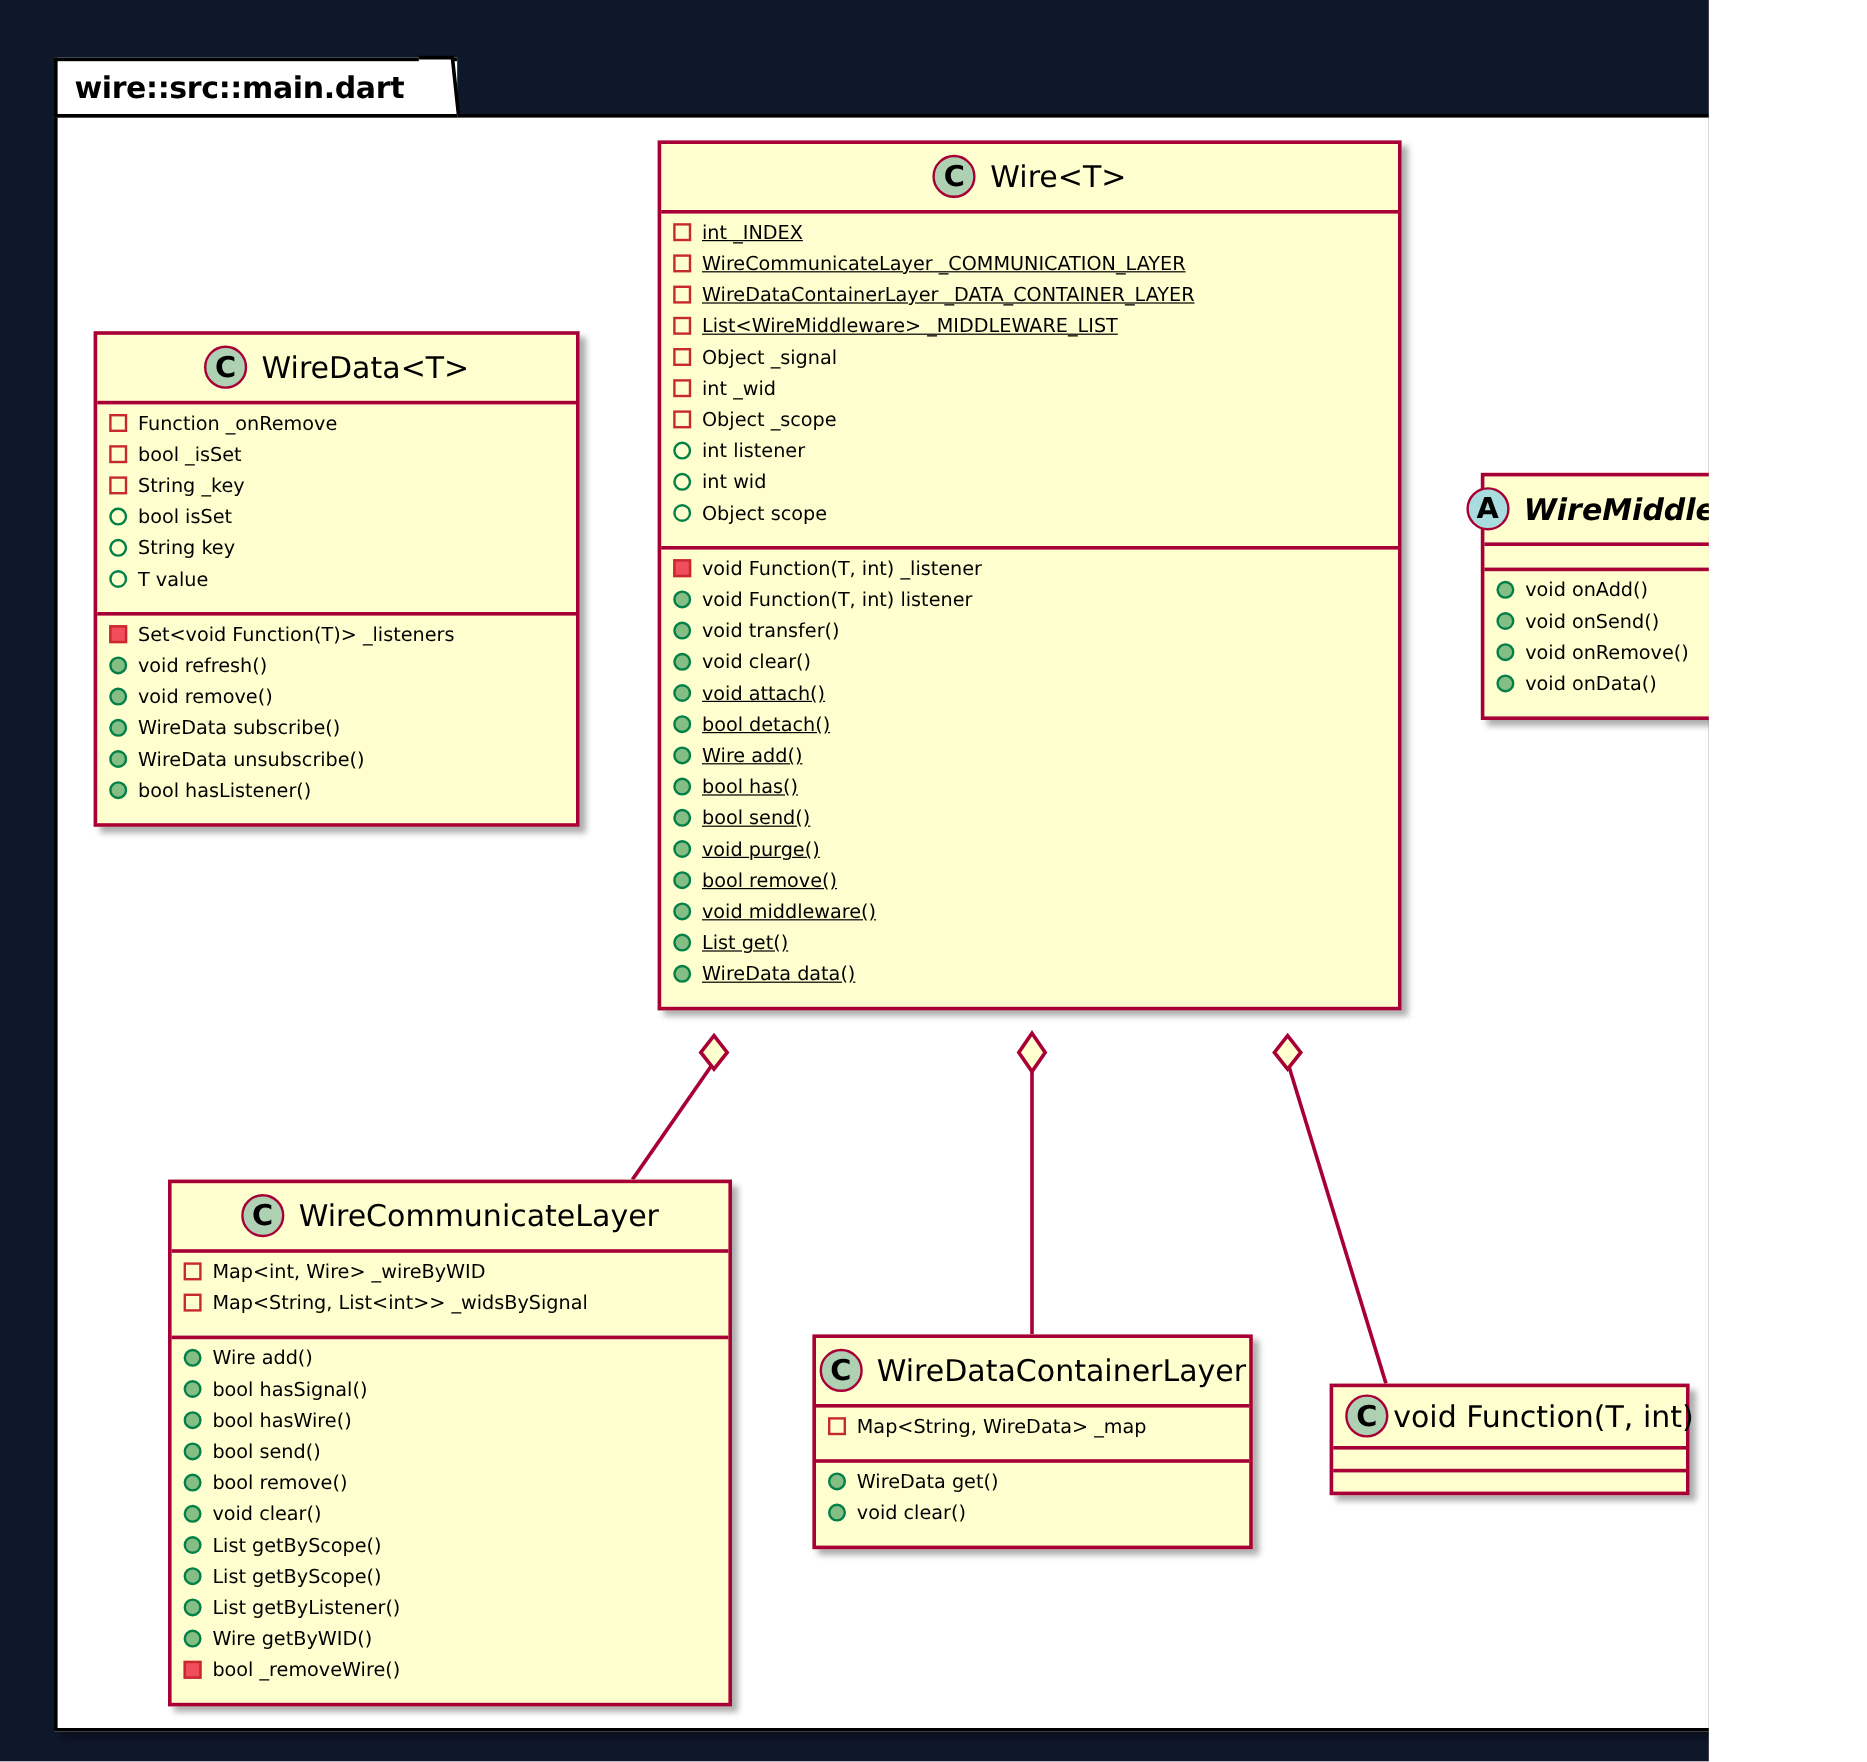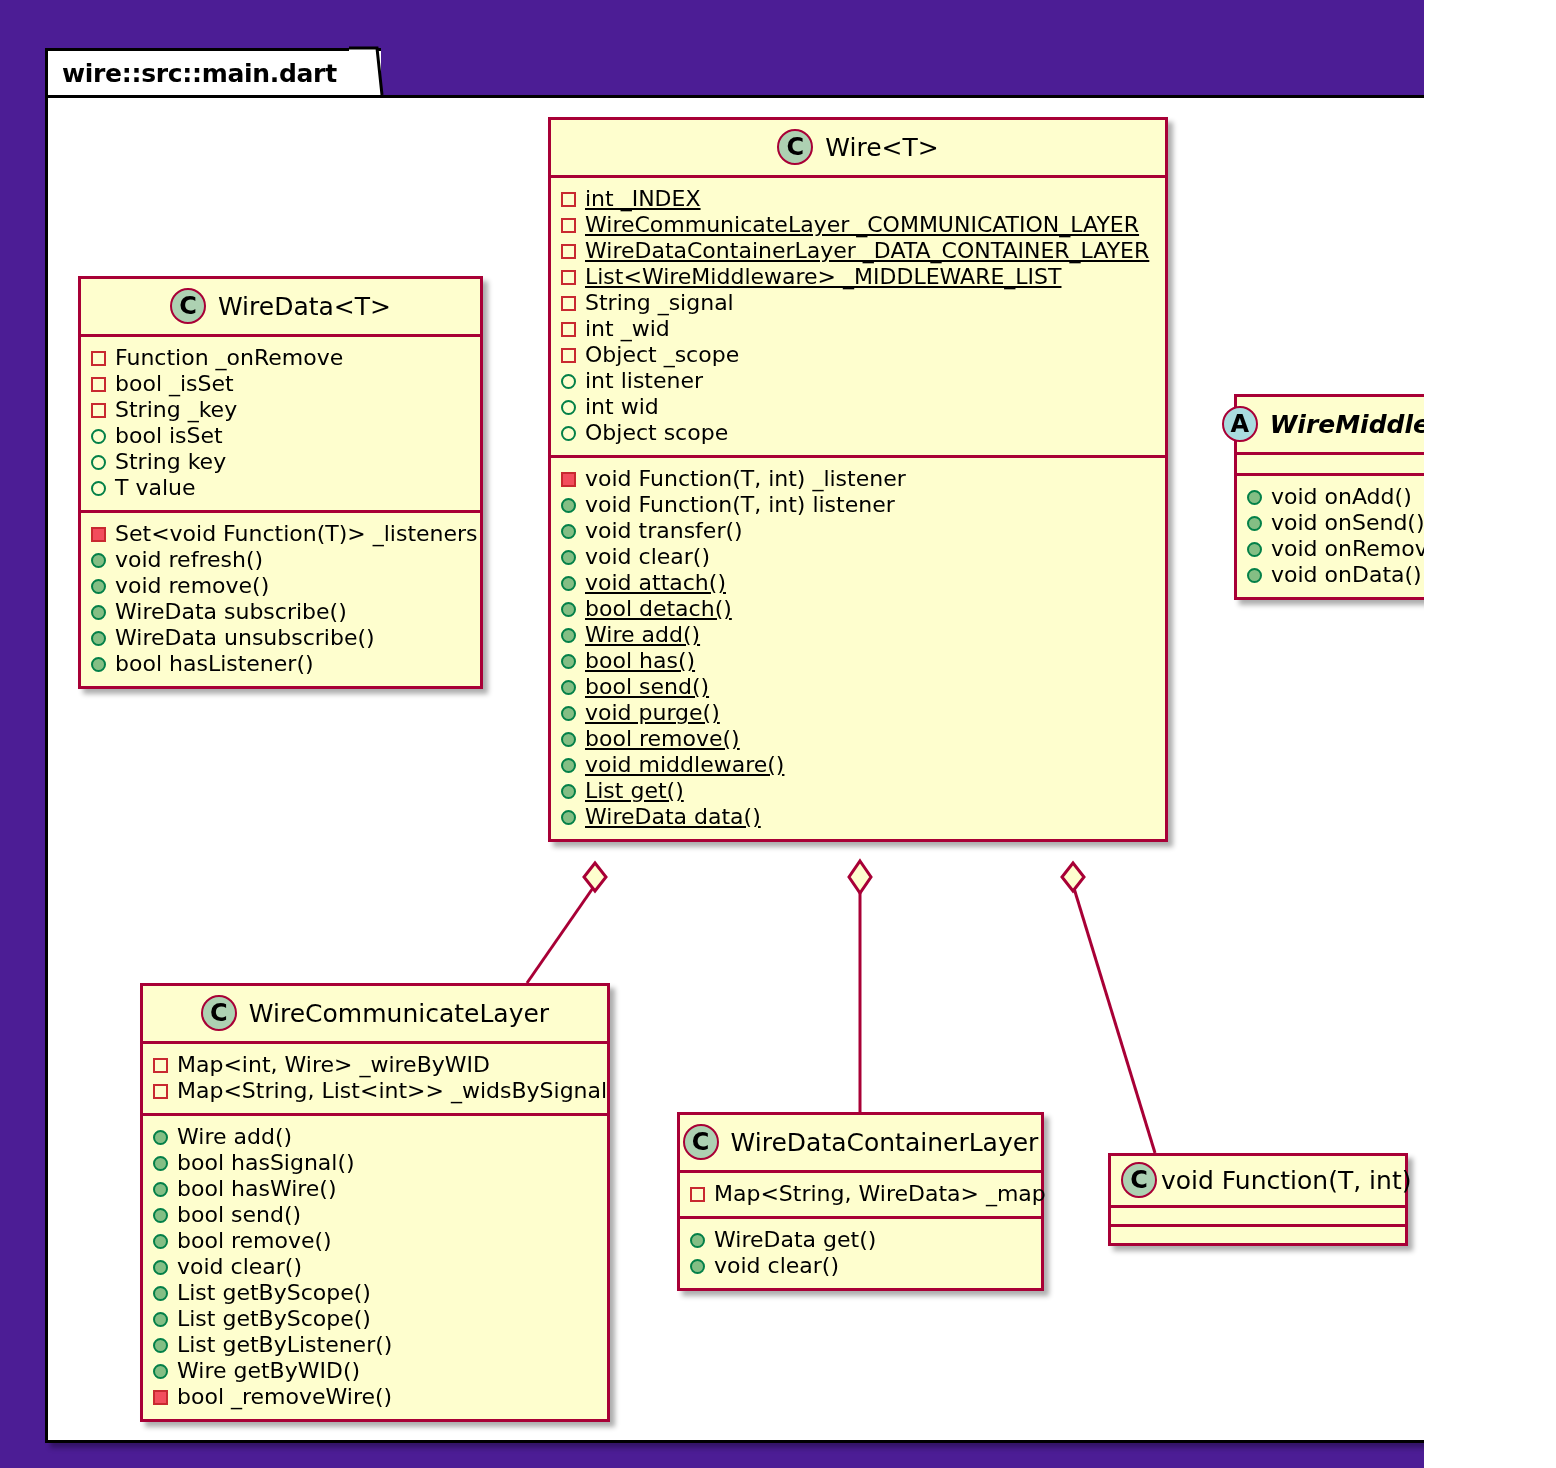--- a/index.html
+++ b/index.html
@@ -7,21 +7,21 @@
     padding: 0;
     background: #ffffff;
   }
   body {
     font-family: "DejaVu Sans", sans-serif;
   }
   #canvas {
     position: relative;
     width: 1424px;
     height: 1468px;
-    background: #4c1d95;
+    background: #0f172a;
     overflow: hidden;
   }
 
   
   .pkg-frame {
     position: absolute;
     left: 45px;
     top: 95px;
     width: 1466px;
     height: 1348px;
@@ -106,24 +106,24 @@
   .compartment {
     border-top: 3px solid #A80036;
     padding: 8px 10px 9px 10px;
   }
   .compartment.empty {
     padding: 0;
     height: 18px;
   }
   .member {
     display: flex;
-    align-items: center;
+    align-items: flex-start;
     gap: 9px;
     height: 26px;
-    font-size: 22px;
+    font-size: 16px;
     color: #000000;
     white-space: nowrap;
   }
   .member-text { line-height: 1; }
   .member-text.static { text-decoration: underline; }
 
   
   .mk { width: 15px; height: 15px; flex: none; box-sizing: border-box; }
   .mk.field-priv  { border: 2px solid #C82930; background: #FEFECE; }
   .mk.field-pub   { border: 2px solid #038048; background: #FEFECE; border-radius: 50%; }
@@ -189,21 +189,21 @@
         <div class="member">
           <span class="mk field-priv"></span>
           <span class="member-text static">WireDataContainerLayer _DATA_CONTAINER_LAYER</span>
         </div>
         <div class="member">
           <span class="mk field-priv"></span>
           <span class="member-text static">List&lt;WireMiddleware&gt; _MIDDLEWARE_LIST</span>
         </div>
         <div class="member">
           <span class="mk field-priv"></span>
-          <span class="member-text">String _signal</span>
+          <span class="member-text">Object _signal</span>
         </div>
         <div class="member">
           <span class="mk field-priv"></span>
           <span class="member-text">int _wid</span>
         </div>
         <div class="member">
           <span class="mk field-priv"></span>
           <span class="member-text">Object _scope</span>
         </div>
         <div class="member">

